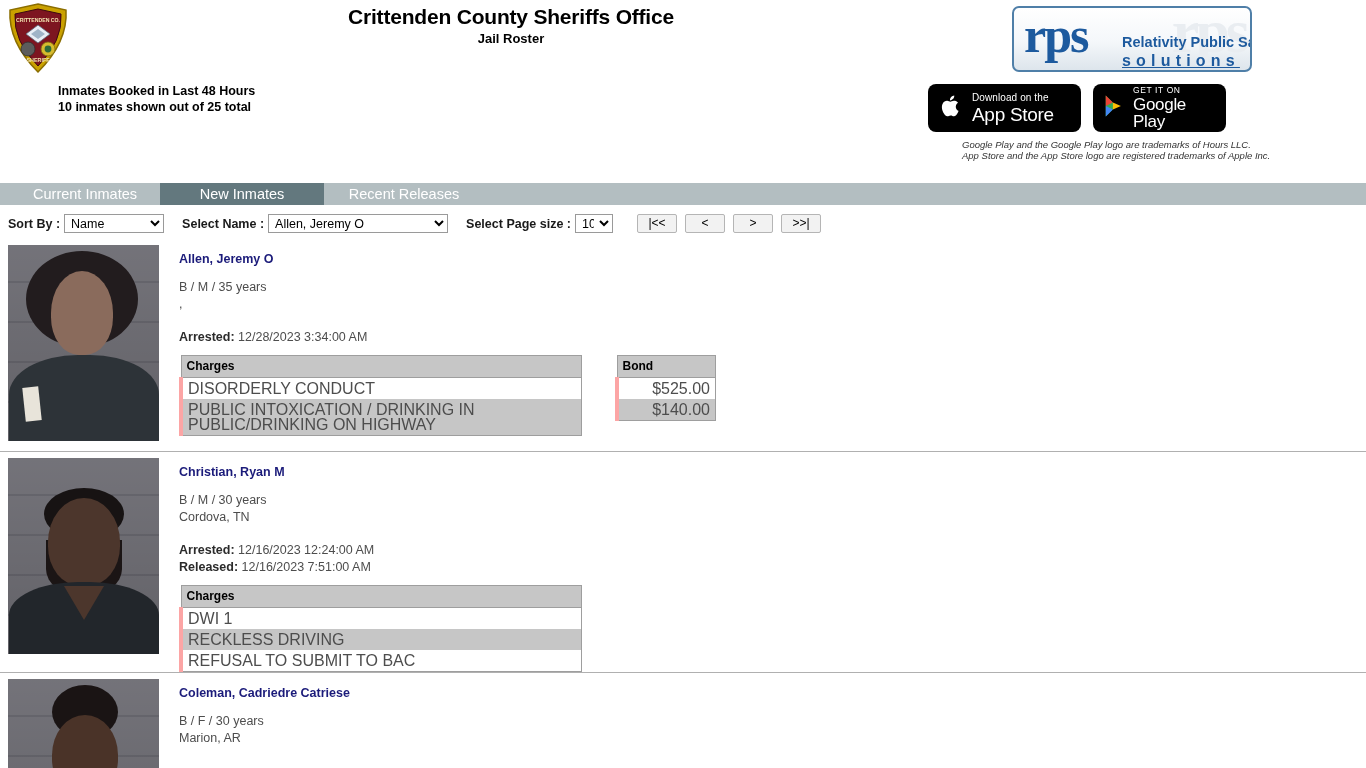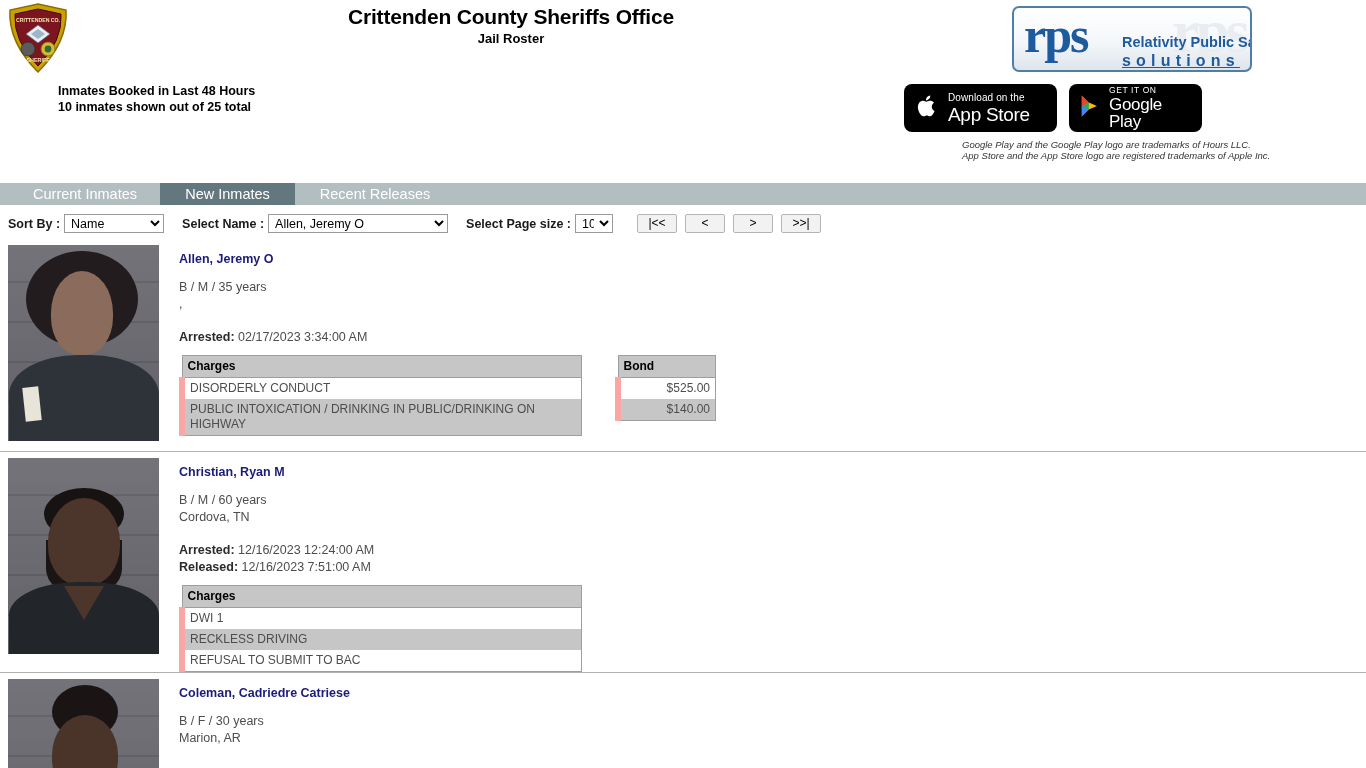--- a/index.html
+++ b/index.html
@@ -95,21 +95,21 @@
     font-weight: bold;
     color: #1d5a9e;
     letter-spacing: 5.2px;
     white-space: nowrap;
     text-decoration: underline;
   }
 
   
   .store-badges {
     position: absolute;
-    left: 904px; top: 84px;
+    left: 928px; top: 84px;
     display: flex;
     gap: 12px;
   }
   .store-badge {
     background: #000000;
     border-radius: 8px;
     height: 48px;
     display: flex;
     align-items: center;
     padding: 0 12px 0 10px;
@@ -162,21 +162,21 @@
     color: #ffffff;
     font-size: 14.5px;
     line-height: 22px;
     padding: 0 14px;
     cursor: pointer;
   }
   .tab-spacer { width: 10px; }
   .tab-current { width: 150px; }
   .tab-active {
     background: #63787e;
-    width: 135px;
+    width: 164px;
   }
   .tab-recent { width: 160px; }
 
   
   .toolbar {
     display: flex;
     align-items: center;
     padding: 9px 16px 6px 8px;
     font-size: 12.5px;
     font-weight: bold;
@@ -321,23 +321,23 @@
     background: #c6c6c6;
     border: 1px solid #9e9e9e;
     text-align: left;
     font-size: 12px;
     font-weight: bold;
     color: #000000;
     padding: 3px 5px;
     line-height: 15px;
   }
   .charges-table td, .bond-table td {
-    border-left: 6px solid #fca5a5;
+    border-left: 4px solid #fca5a5;
     border-right: 1px solid #9e9e9e;
-    font-size: 12px;
+    font-size: 16px;
     color: #4d4d4d;
     padding: 3px 5px;
     line-height: 15px;
   }
   .charges-table tr:last-child td, .bond-table tr:last-child td {
     border-bottom: 1px solid #9e9e9e;
   }
   .row-alt td { background: #c6c6c6; }
   .row-norm td { background: #ffffff; }
   .bond-table td { text-align: right; }
@@ -457,21 +457,21 @@
     </div>
     <div class="details">
       <a class="inmate-name">Allen, Jeremy O</a>
       <div class="demo-block">
         <div>B / M / 35 years</div>
         <div class="demo-city">,</div>
       </div>
       <div class="dates">
         <div>
           <b>Arrested:</b>
-          <span>02/17/2023 3:34:00 AM</span>
+          <span>12/28/2023 3:34:00 AM</span>
         </div>
       </div>
       <div class="tables">
         <table class="charges-table">
           <tbody>
               <tr>
                 <th>Charges</th>
               </tr>
           <tr class="row-norm">
             <td>DISORDERLY CONDUCT</td>
@@ -503,21 +503,21 @@
       <div class="mug-wall"></div>
       <div class="mug-hair"></div>
       <div class="beard"></div>
       <div class="mug-head"></div>
       <div class="mug-body"></div>
       <div class="vneck"></div>
     </div>
     <div class="details">
       <a class="inmate-name">Christian, Ryan M</a>
       <div class="demo-block">
-        <div>B / M / 60 years</div>
+        <div>B / M / 30 years</div>
         <div class="demo-city">Cordova, TN</div>
       </div>
       <div class="dates">
         <div>
           <b>Arrested:</b>
           <span>12/16/2023 12:24:00 AM</span>
         </div>
         <div>
           <b>Released:</b>
           <span>12/16/2023 7:51:00 AM</span>

